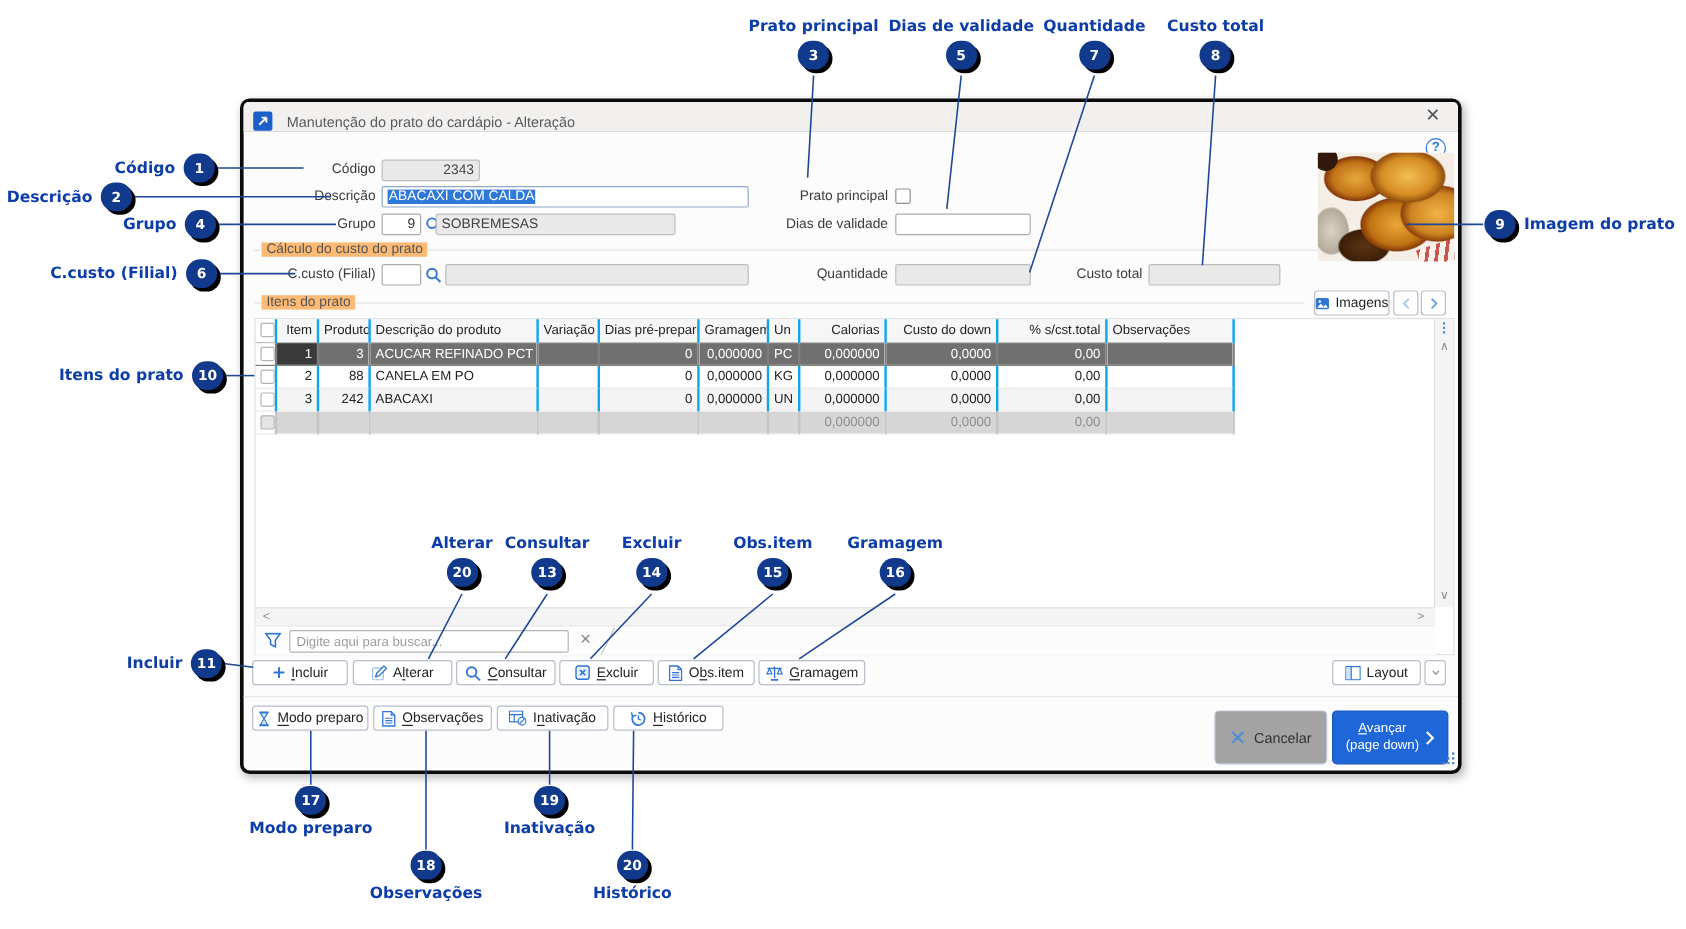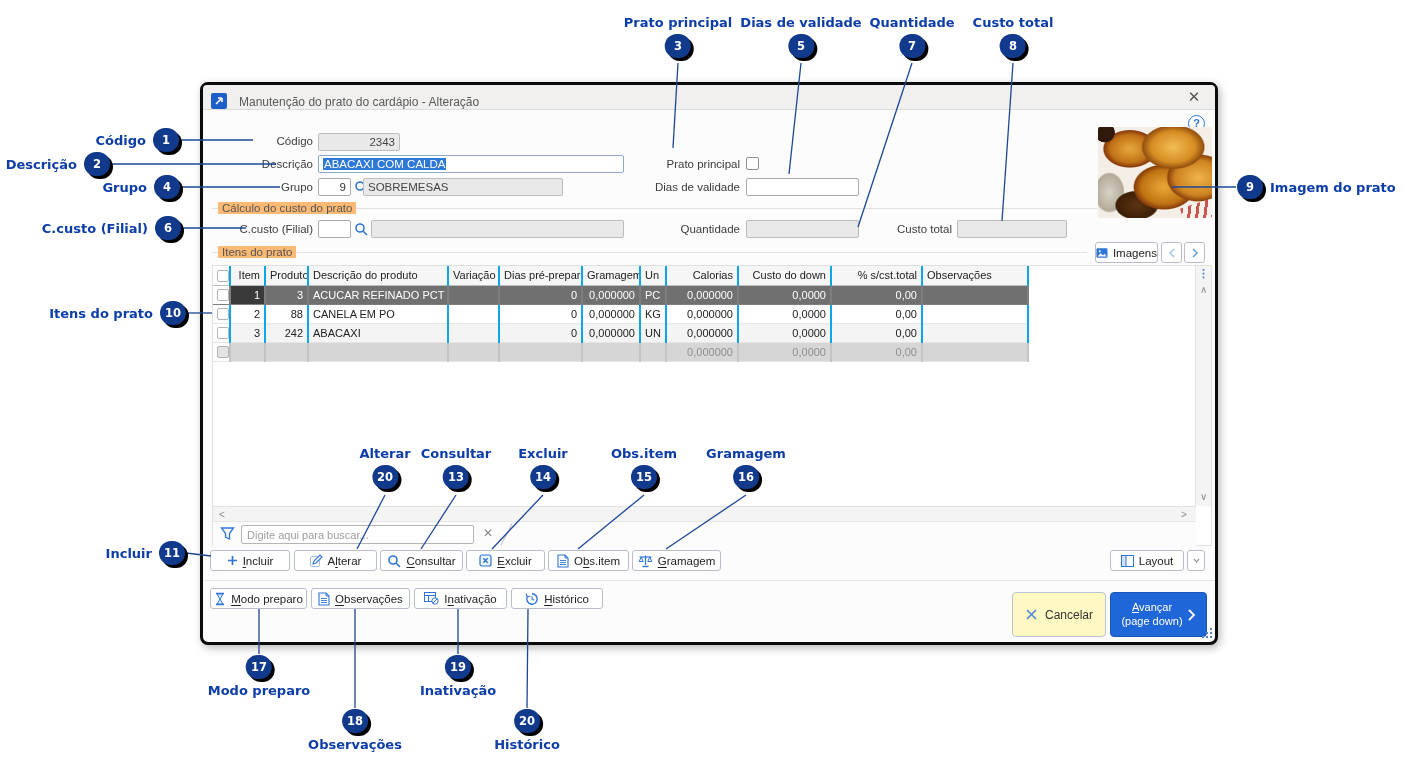--- a/index.html
+++ b/index.html
@@ -76,21 +76,21 @@
   .dots-menu { position:absolute; right:2px; top:1px; color:#3d7edb; font-weight:bold; font-size:11px; letter-spacing:0; }
 
   .filter-row { position:absolute; left:0; top:255px; width:983px; height:25px; background:#fcfcfc; border-top:1px solid #e6e6e6; }
   .filter-input { position:absolute; left:28px; top:3px; width:233px; height:19px; border:1px solid #b5b5b5; border-radius:2px;
                   padding:0 5px; font-size:11px; font-family:"Liberation Sans",sans-serif; color:#333; }
   .filter-input::placeholder { color:#9d9d9d; }
   .slash { position:absolute; left:293px; top:0px; height:25px; border-left:1px solid #c2c2c2; transform:rotate(27deg); }
 
   .bottom-sep { position:absolute; left:0; right:0; top:495px; height:1px; background:#e6e6e6; }
 
-  .cancel-btn { position:absolute; left:809px; top:507px; width:94px; height:45px; background:#fef9c3; border:1px solid #b9c4d6;
+  .cancel-btn { position:absolute; left:809px; top:507px; width:94px; height:45px; background:#a3a3a3; border:1px solid #b9c4d6;
                 border-radius:4px; display:flex; align-items:center; justify-content:center; gap:7px; font-size:12px; cursor:pointer; }
   .advance-btn { position:absolute; left:907px; top:507px; width:97px; height:45px; background:#1f66d8; border:1px solid #1a56b8;
                  border-radius:4px; color:#fff; display:flex; align-items:center; justify-content:center; gap:4px;
                  font-size:11px; cursor:pointer; }
   .advance-txt { text-align:center; line-height:1.25; }
   .grip { position:absolute; right:2px; bottom:2px; }
 
   
   #lines { position:absolute; left:0; top:0; z-index:5; pointer-events:none; }
   .ann-h, .ann-v, .ann-vb { position:absolute; z-index:6; display:flex; align-items:center; gap:7px; }

